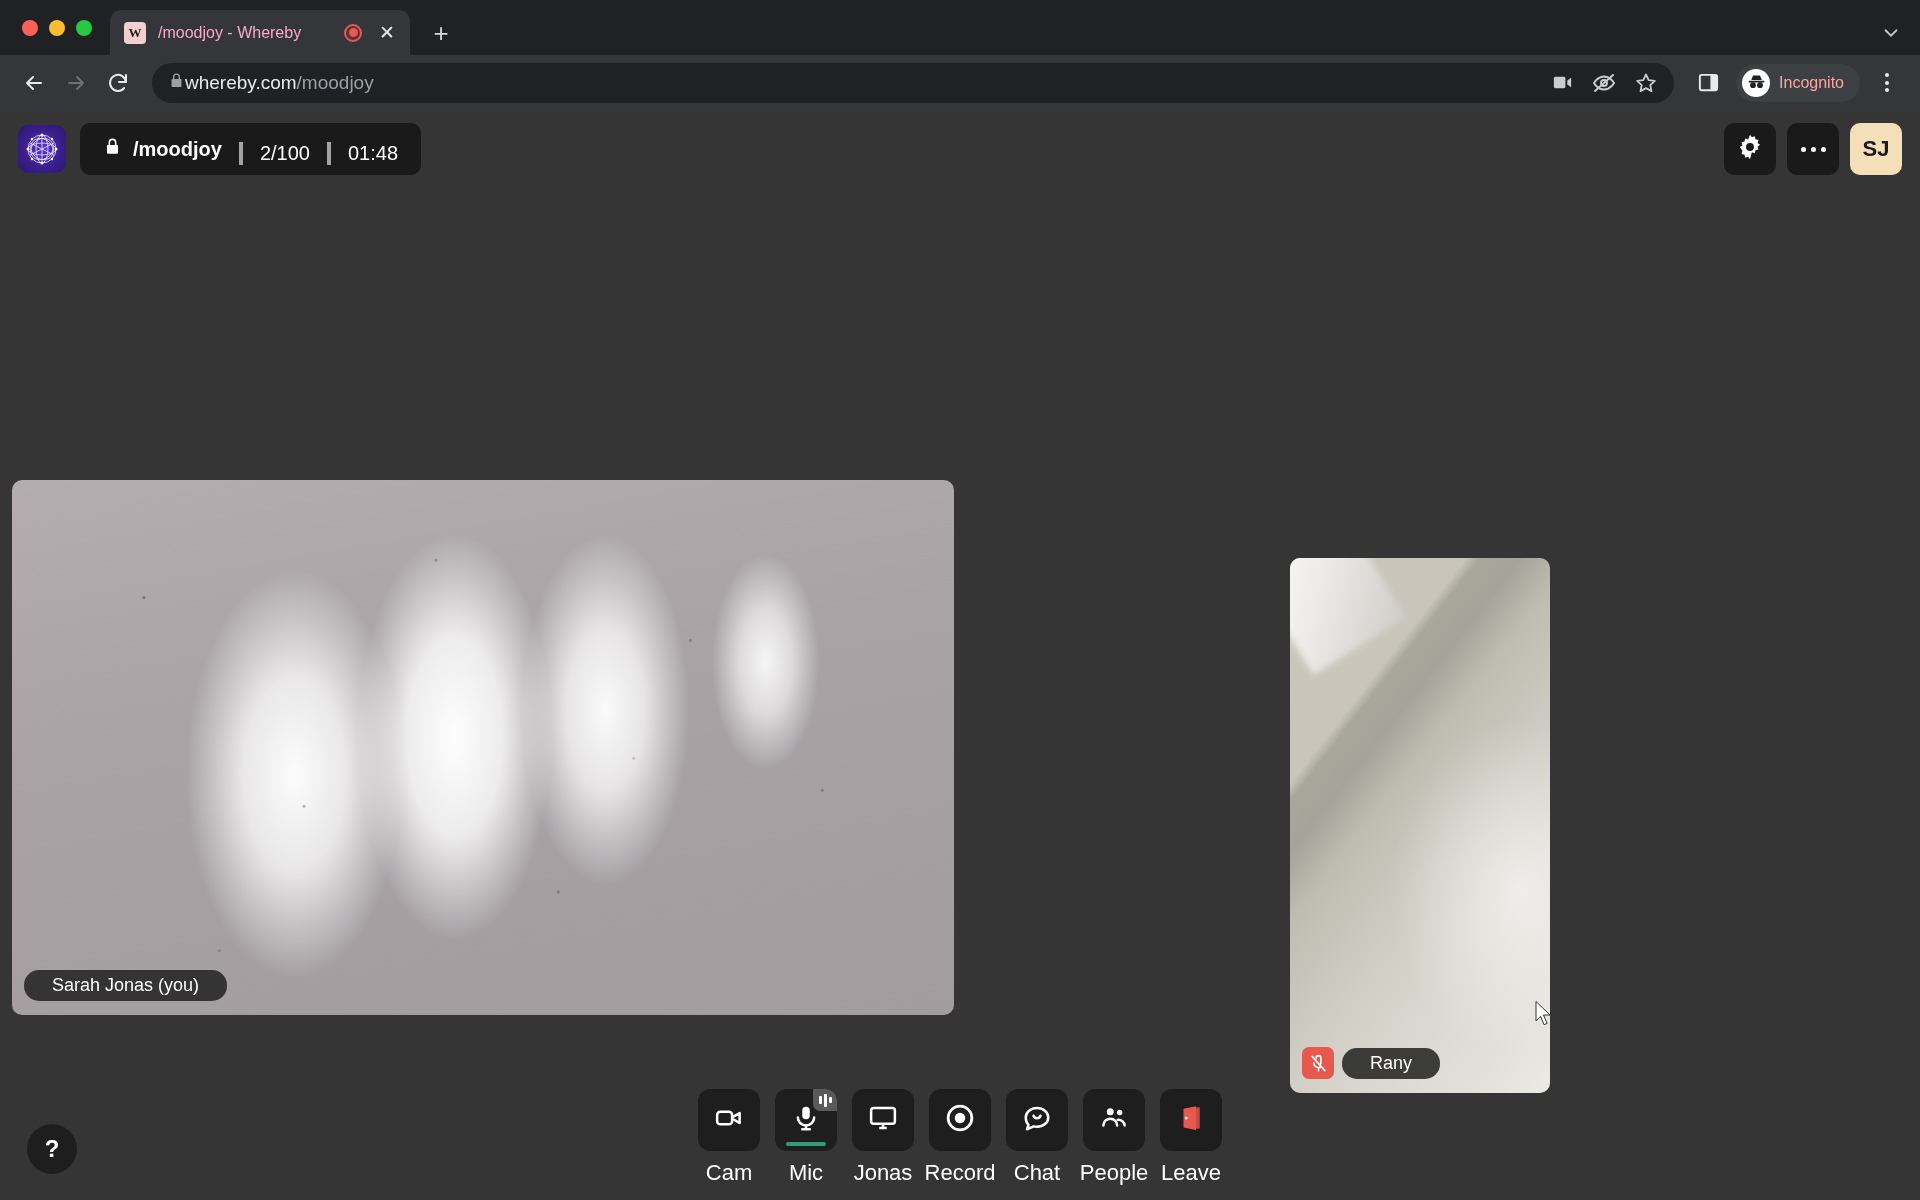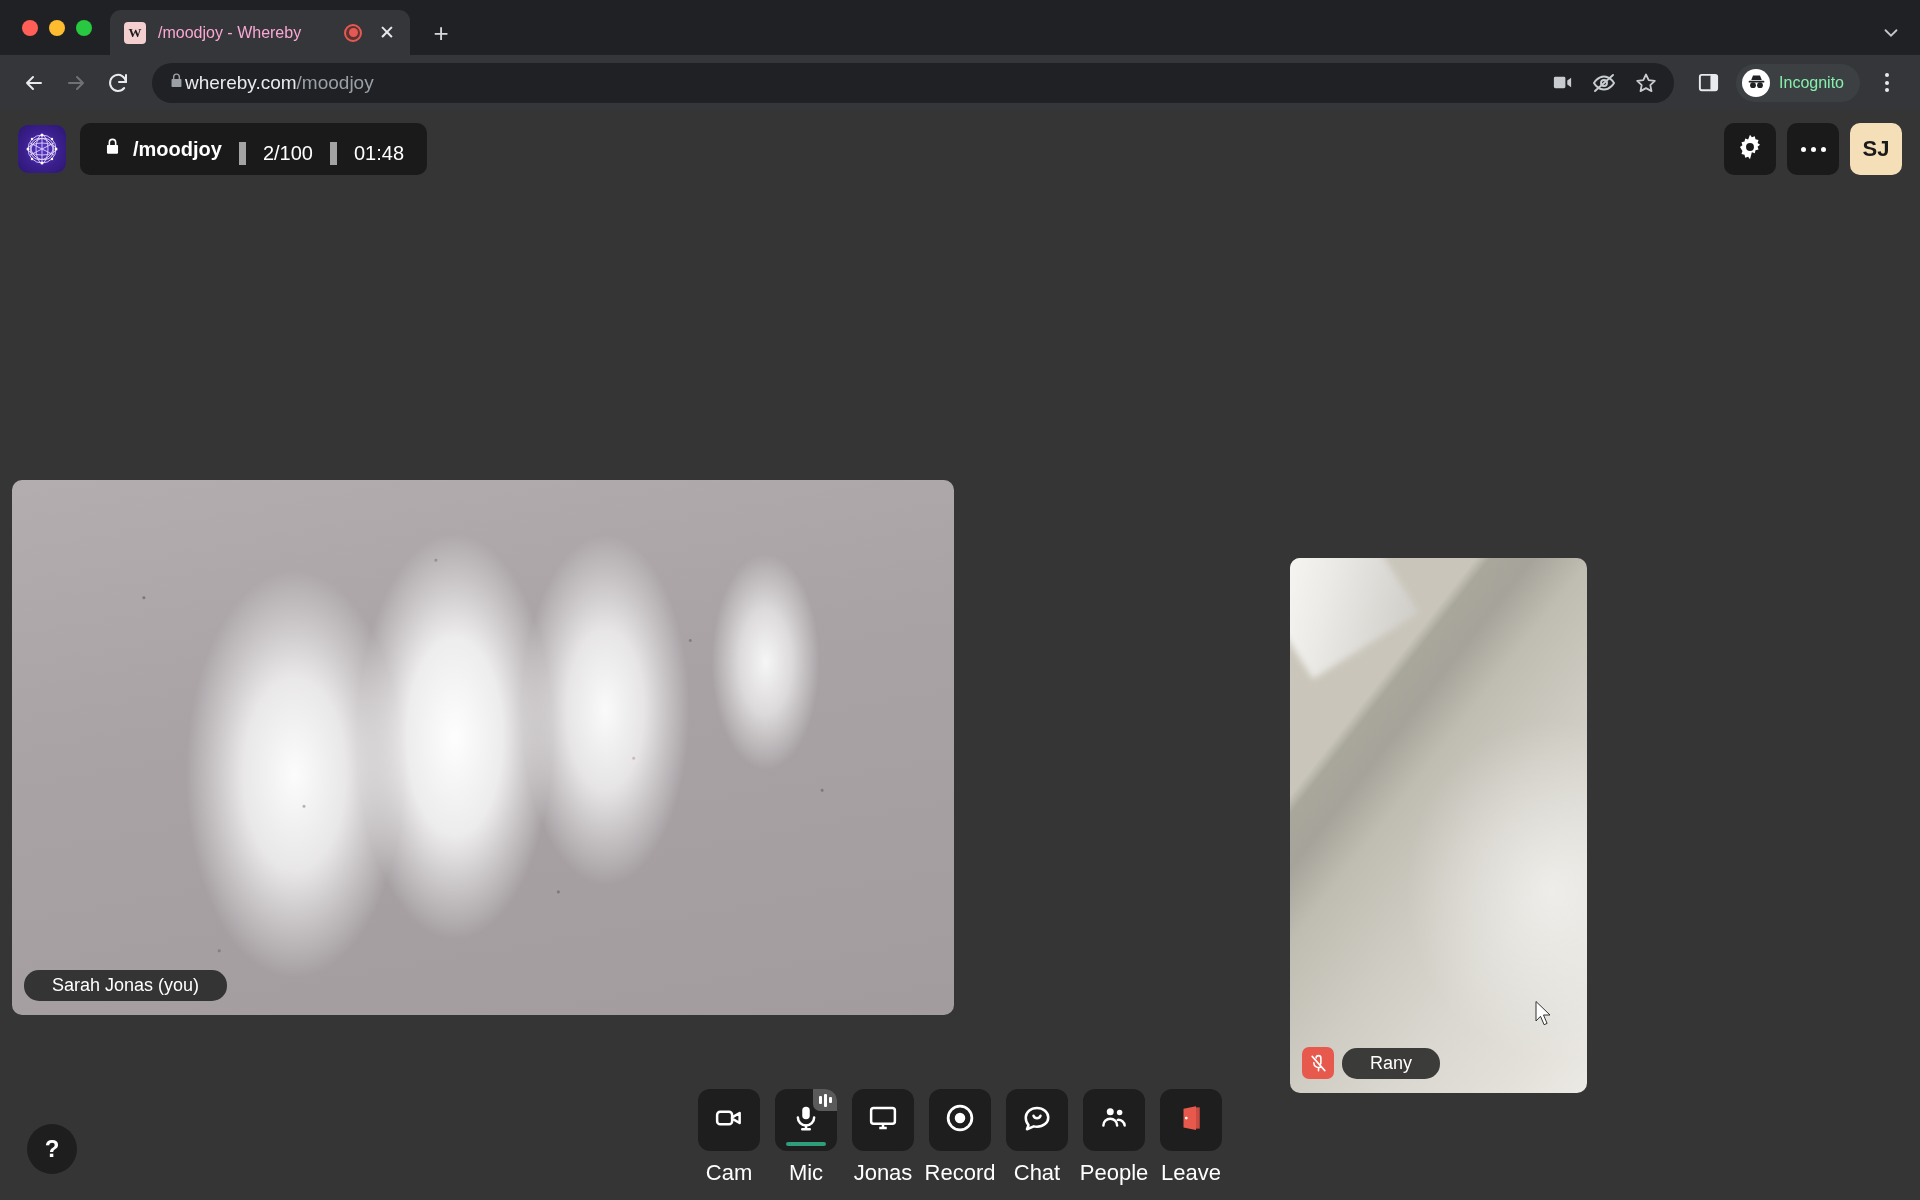--- a/index.html
+++ b/index.html
@@ -78,21 +78,21 @@
   .omni-ico { color:#c8ccd0; display:flex; align-items:center; }
   .tb-right { display:flex; align-items:center; gap:10px; }
   .incognito-chip {
     height:38px; background:#3c4043; border-radius:19px;
     display:flex; align-items:center; gap:9px; padding:0 16px 0 6px;
   }
   .incognito-avatar {
     width:28px; height:28px; border-radius:50%; background:#fff;
     display:flex; align-items:center; justify-content:center;
   }
-  .incognito-chip span { color:#86efac; font-size:16px; }
+  .incognito-chip span { color:#fca5a5; font-size:16px; }
   .kebab {
     width:34px; height:34px; display:flex; flex-direction:column;
     align-items:center; justify-content:center; gap:3.5px; border-radius:50%;
   }
   .kebab i { width:4px; height:4px; border-radius:50%; background:#e8eaed; display:block; }
 
   
   .app {
     position:absolute; left:0; top:110px; width:1920px; height:1090px;
     background:#353535; overflow:hidden;
@@ -106,21 +106,21 @@
     width:48px; height:48px; border-radius:10px; flex:none;
     background:radial-gradient(circle at 50% 50%, #5a38c8 0%, #3a1f8c 55%, #2b1670 100%);
     position:relative; overflow:hidden;
   }
   .room-pill {
     height:52px; background:#1a1a1a; border-radius:10px;
     display:flex; align-items:center; color:#fff; font-size:20px;
     padding:0 6px;
   }
   .room-seg { padding:0 17px; display:flex; align-items:center; gap:11px; white-space:nowrap; }
-  .room-seg + .room-seg { border-left:7px solid #a3a3a3;margin-top:8px; }
+  .room-seg + .room-seg { border-left:4px solid #a3a3a3;margin-top:8px; }
   .room-name { font-weight:bold; }
 
   .header-right { margin-left:auto; display:flex; align-items:center; gap:11px; }
   .pip-btn {
     height:52px; background:#1a1a1a; border-radius:10px;
     display:flex; align-items:center; gap:13px; padding:0 20px;
     color:#fff; font-size:19px; white-space:nowrap;
   }
   .icon-btn {
     width:52px; height:52px; background:#1a1a1a; border-radius:10px;
@@ -156,21 +156,21 @@
       radial-gradient(circle at 58% 77%, rgba(40,30,35,0.3) 0 1px, transparent 2px),
       radial-gradient(circle at 72% 30%, rgba(40,30,35,0.28) 0 1px, transparent 2px),
       radial-gradient(circle at 86% 58%, rgba(40,30,35,0.3) 0 1px, transparent 2px),
       radial-gradient(circle at 45% 15%, rgba(40,30,35,0.25) 0 1px, transparent 2px),
       radial-gradient(circle at 22% 88%, rgba(40,30,35,0.25) 0 1px, transparent 2px),
       radial-gradient(circle at 66% 52%, rgba(120,20,40,0.22) 0 1px, transparent 2px);
     pointer-events:none;
   }
 
   .tile-side {
-    left:1290px; top:370px; width:297px; height:535px;
+    left:1290px; top:370px; width:260px; height:535px;
     background:
       linear-gradient(128deg,
         #cac6bb 0%, #c9c5ba 26%,
         #a9a79c 28%, #a6a49a 34%,
         #bfbcb2 42%, #cfccc3 58%,
         #d9d7cf 72%, #e2e0d9 88%, #eceae4 100%);
   }
   .tile-side::before {
     content:""; position:absolute; left:-6%; top:-4%; width:42%; height:22%;
     background:linear-gradient(135deg, #fdfdfb 0%, #eceae6 45%, #cfcdc8 100%);

